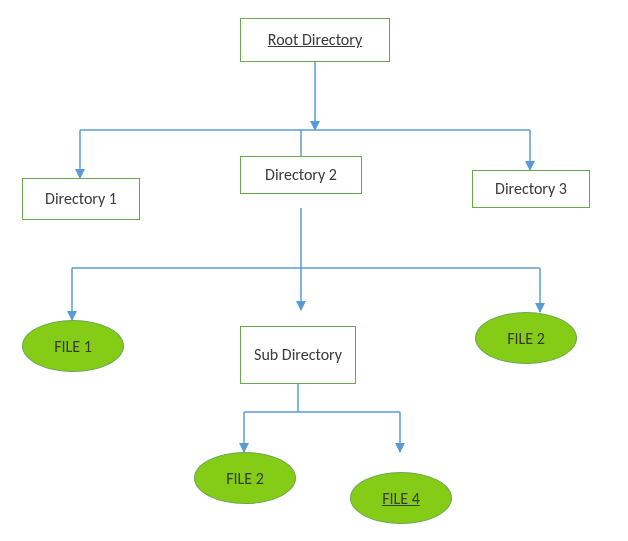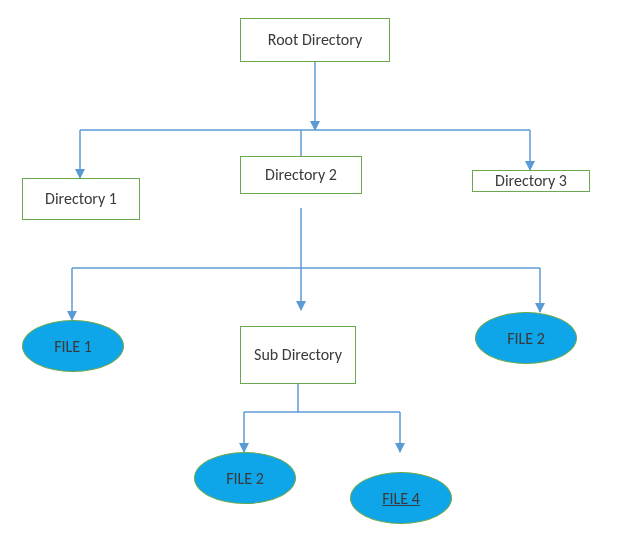--- a/index.html
+++ b/index.html
@@ -21,21 +21,21 @@
     align-items: center;
     justify-content: center;
     text-align: center;
     line-height: 1.2;
     box-sizing: border-box;
   }
   .ellipse {
     position: absolute;
     border: 1px solid #6aa84f;
     border-radius: 50%;
-    background: #0ea5e9;
+    background: #84cc16;
     display: flex;
     align-items: center;
     justify-content: center;
     text-align: center;
     box-sizing: border-box;
   }
   svg.connectors {
     position: absolute;
     left: 0;
     top: 0;
@@ -72,33 +72,33 @@
   </g>
 
   <g stroke="#5b9bd5" fill="none" stroke-width="1.5">
     <line x1="298" y1="368" x2="298" y2="412"></line>
     <line x1="244" y1="412" x2="400" y2="412"></line>
     <line x1="244" y1="412" x2="244" y2="452" marker-end="url(#arrow)"></line>
     <line x1="400" y1="412" x2="400" y2="452" marker-end="url(#arrow)"></line>
   </g>
 </svg>
 
-<div class="box" style="left:240px; top:18px; width:150px; height:44px;">
+<div class="box" style="left:240px; top:18px; width:150px; height:44px;text-decoration:underline;">
   <span>Root Directory</span>
 </div>
 
 <div class="box" style="left:22px; top:178px; width:118px; height:42px;">
   <span>Directory 1</span>
 </div>
 
 <div class="box" style="left:240px; top:156px; width:122px; height:38px;">
   <span>Directory 2</span>
 </div>
 
-<div class="box" style="left:472px; top:170px; width:118px; height:22px;">
+<div class="box" style="left:472px; top:170px; width:118px; height:38px;">
   <span>Directory 3</span>
 </div>
 
 <div class="ellipse" style="left:22px; top:320px; width:102px; height:52px;">
   <span>FILE 1</span>
 </div>
 
 <div class="box" style="left:240px; top:326px; width:116px; height:58px;">
   <span>Sub Directory</span>
 </div>

